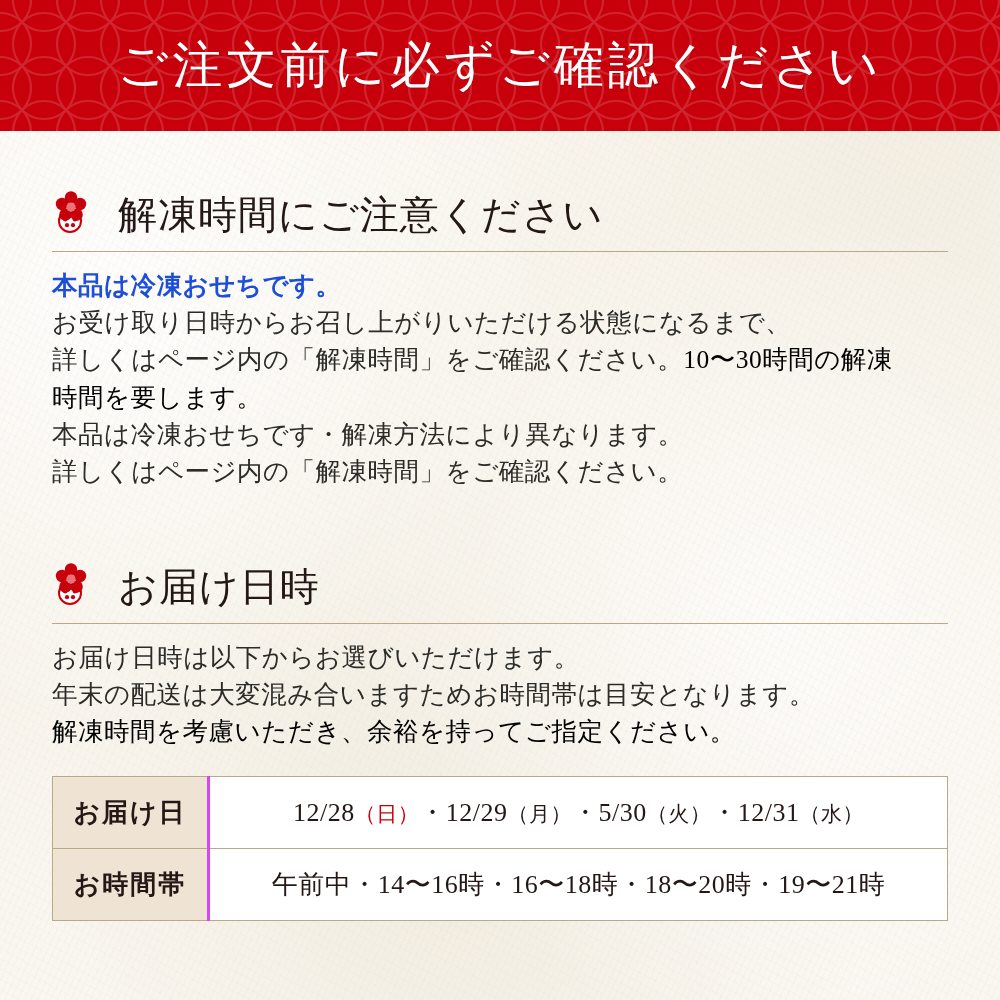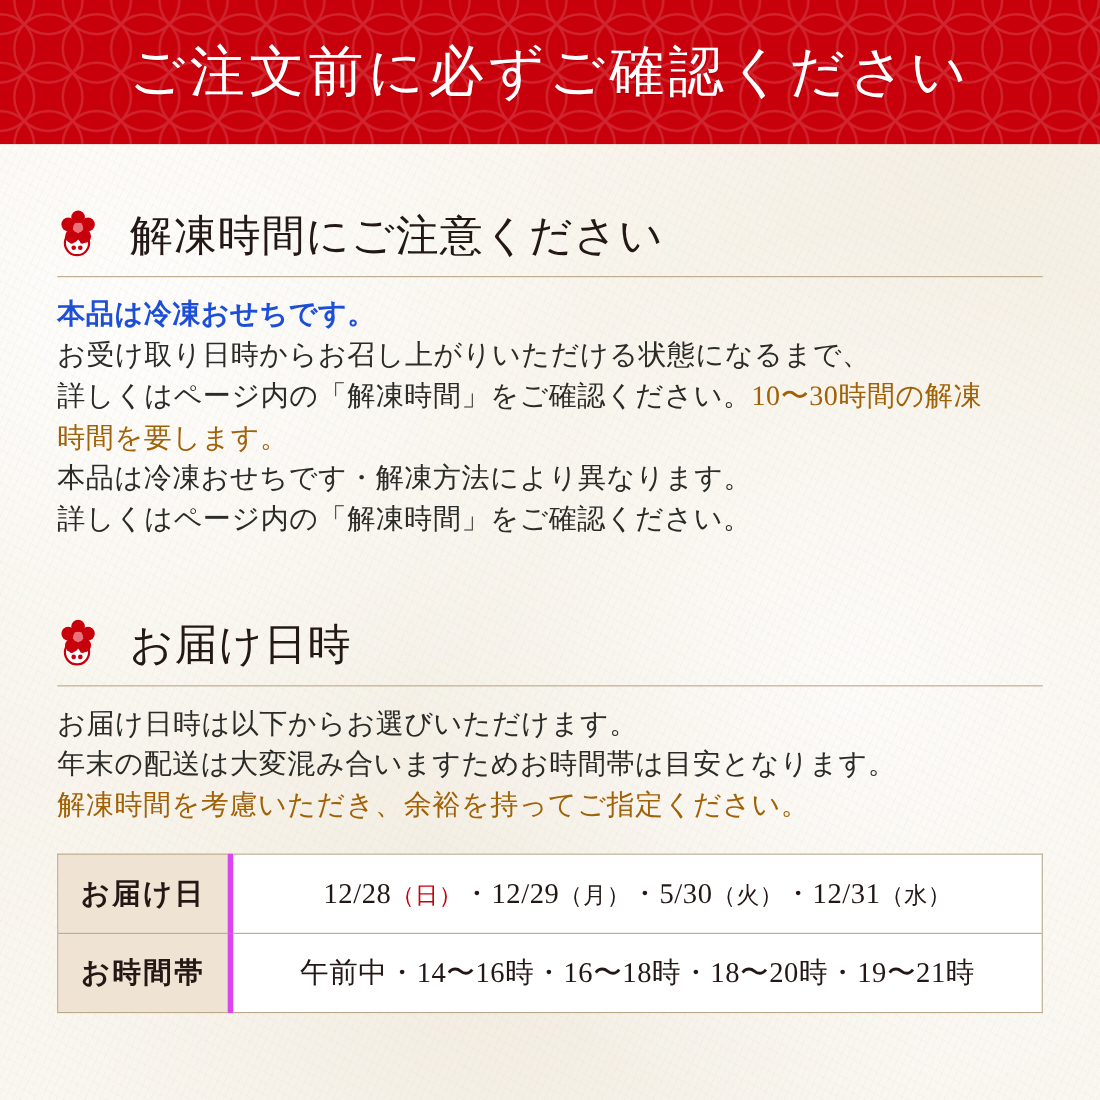--- a/index.html
+++ b/index.html
@@ -115,35 +115,35 @@
 
   .body-text {
     font-size: 25.5px;
     line-height: 1.38;
     color: #2b2b28;
     margin-top: 16px;
     letter-spacing: 0.5px;
   }
   .body-text p { margin: 0 0 2px 0; }
   .blue { color: #1d4ed8; font-weight: bold; }
-  .red  { color: #a16207; }
+  .red  { color: #000000; }
 
   
   .table {
     margin-top: 26px;
     width: 896px;
     border: 1px solid #b9a88a;
     border-collapse: collapse;
     background: #ffffff;
   }
   .table tr { height: 72px; }
   .table th {
     width: 152px;
     background: #efe3d3;
-    border-right: 5px solid #d946ef;
+    border-right: 3px solid #d946ef;
     border-bottom: 1px solid #b9a88a;
     font-size: 26px;
     color: #231815;
     font-weight: bold;
     letter-spacing: 2px;
     text-align: center;
   }
   .table td {
     border-bottom: 1px solid #b9a88a;
     font-size: 26px;

